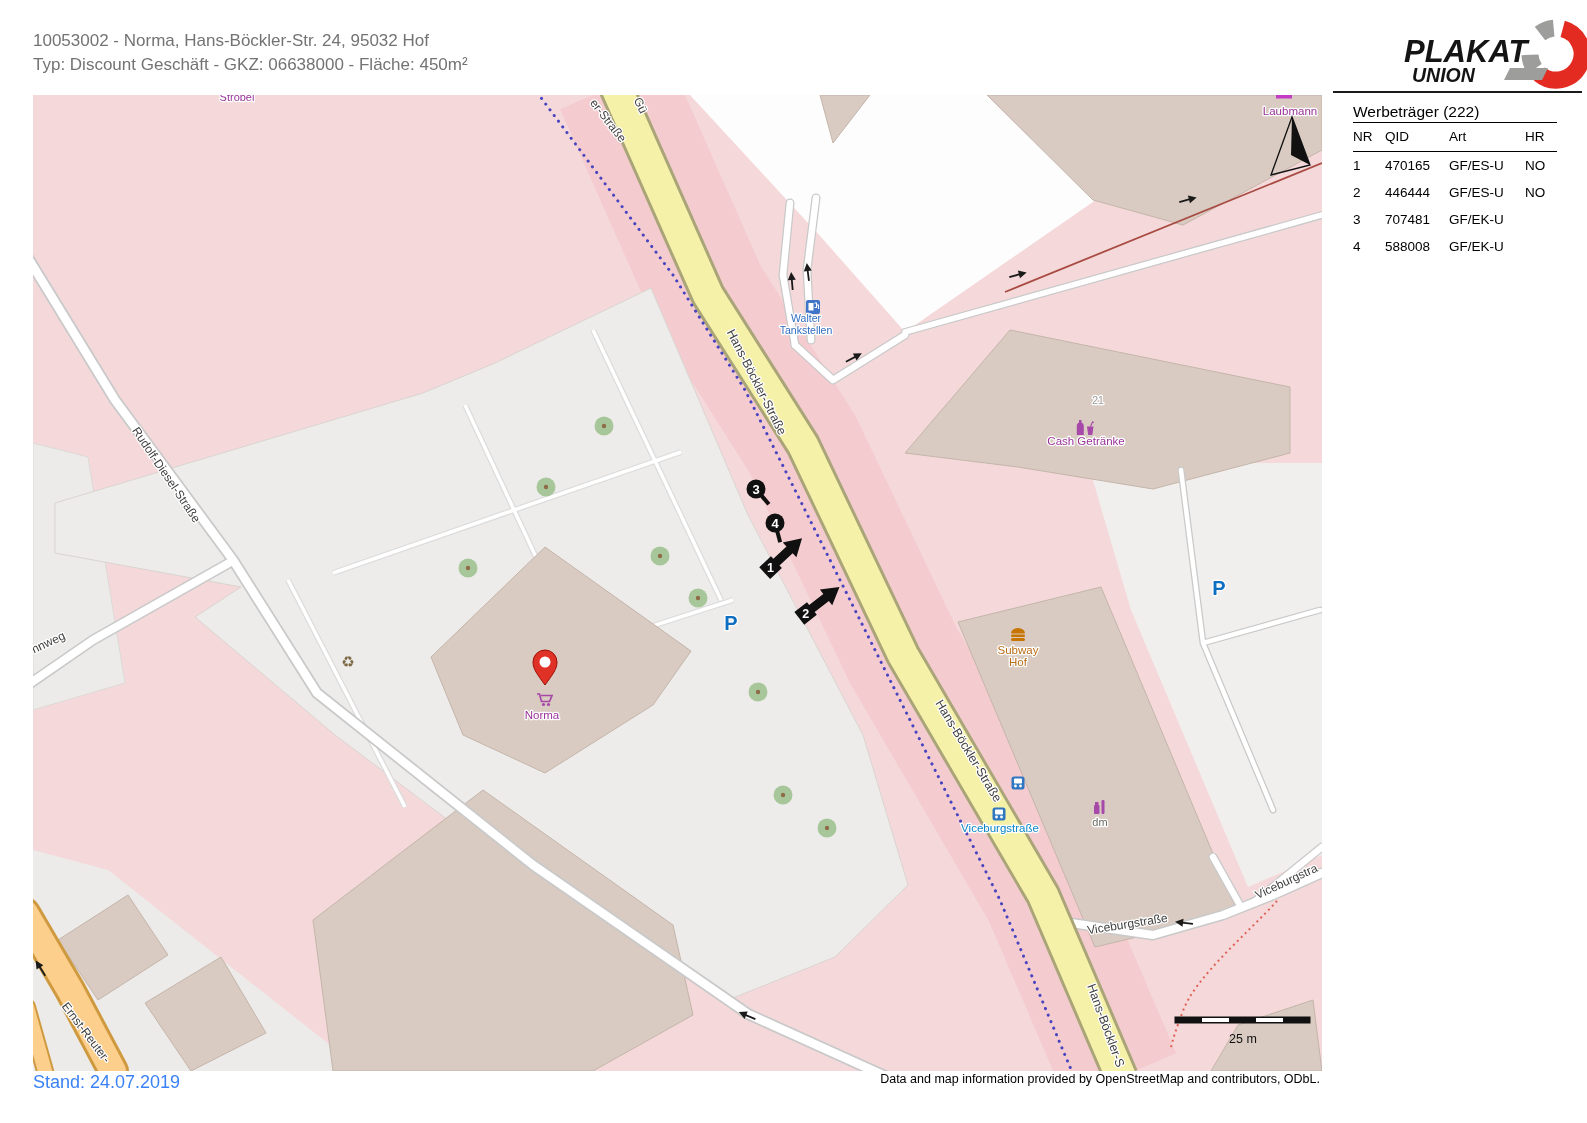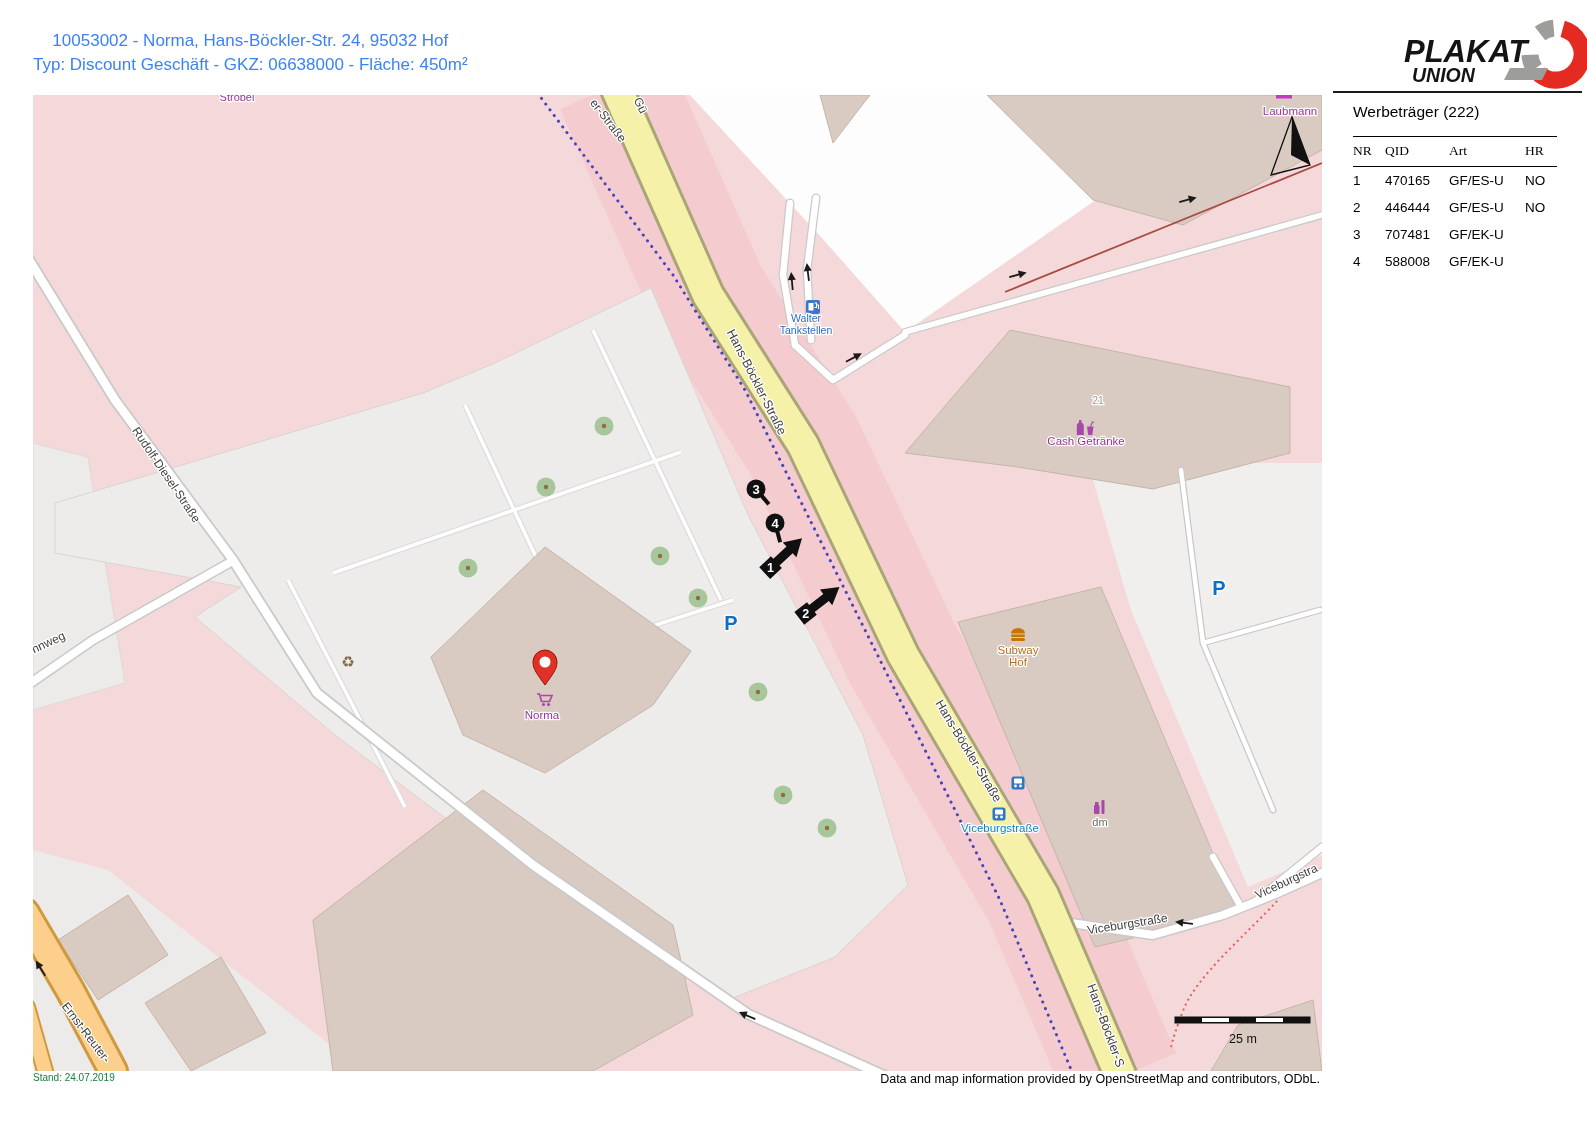--- a/index.html
+++ b/index.html
@@ -1,26 +1,26 @@
 <!DOCTYPE html>
 <html><head>
 <meta charset="utf-8">
 <style>
   html,body{margin:0;padding:0;background:#fff;}
   body{width:1587px;height:1123px;position:relative;font-family:"Liberation Sans",sans-serif;overflow:hidden;}
-  .hdr{position:absolute;left:33px;top:29px;font-size:17px;line-height:24px;color:#3b82f6;text-align:center;}
+  .hdr{position:absolute;left:33px;top:29px;font-size:17px;line-height:24px;color:#737373;}
   .logo-box{position:absolute;left:1404px;top:18px;width:200px;height:72px;}
   .logo-rule{position:absolute;left:1333px;top:91px;width:249px;height:2px;background:#1a1a1a;}
   .map-wrap{position:absolute;left:33px;top:95px;width:1289px;height:976px;overflow:hidden;}
   .sidebar{position:absolute;left:1353px;top:103px;width:204px;font-size:13.5px;color:#000;}
-  .sb-title{font-size:15.5px;margin:0 0 15px 0;}
+  .sb-title{font-size:15.5px;margin:0 0 1px 0;}
   .wt-row{display:grid;grid-template-columns:32px 64px 76px 32px;}
-  .wt-head{border-top:1.5px solid #000;border-bottom:1.5px solid #000;padding:6px 0 7px;font-family:Liberation Serif, serif;}
+  .wt-head{border-top:1.5px solid #000;border-bottom:1.5px solid #000;padding:6px 0 7px;}
   .wt-data{padding:6px 0 6px;}
-  .footer-left{position:absolute;left:33px;top:1072px;font-size:10px;color:#15803d;}
+  .footer-left{position:absolute;left:33px;top:1072px;font-size:18px;color:#3b82f6;}
   .footer-right{position:absolute;right:267px;top:1072px;font-size:12.5px;color:#000;text-align:center;}
   svg text{font-family:"Liberation Sans",sans-serif;}
 </style>
 </head>
 <body>
 
 <div class="hdr">
   <div>10053002 - Norma, Hans-Böckler-Str. 24, 95032 Hof</div>
   <div>Typ: Discount Geschäft - GKZ: 06638000 - Fläche: 450m²</div>
 </div>

